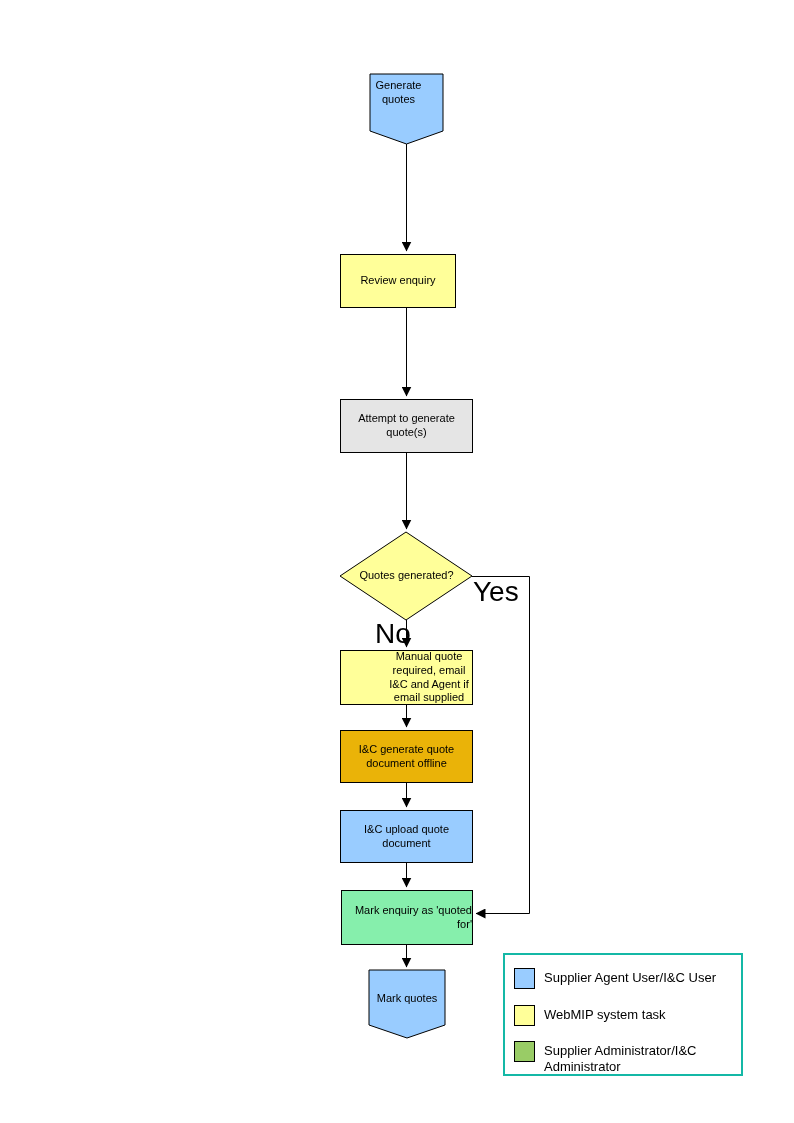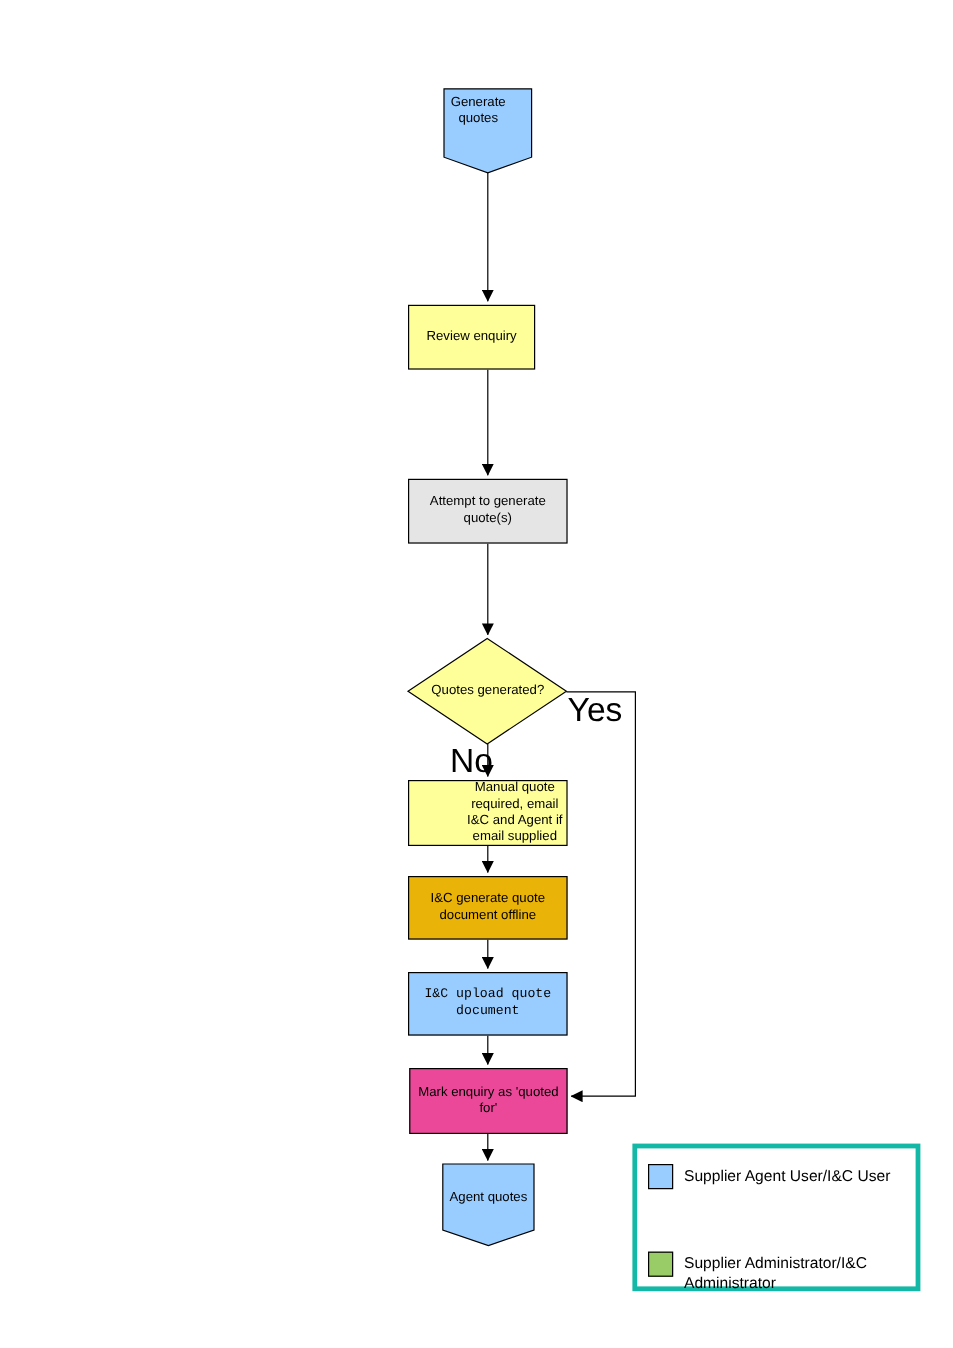--- a/index.html
+++ b/index.html
@@ -34,23 +34,22 @@
     font-size: 28px;
     line-height: 1;
     color: #000;
   }
 
   .legend {
     position: absolute;
     left: 503px; top: 953px;
     width: 240px; height: 123px;
     box-sizing: border-box;
-    border: 4px solid #14b8a6;
+    border: 2px solid #14b8a6;
     background: #fff;
-    margin-left: 24px;
   }
   .legend-row { position: absolute; left: 9px; display: flex; align-items: flex-start; }
   .legend-swatch {
     width: 21px; height: 21px;
     box-sizing: border-box;
     border: 1px solid #000;
     flex: 0 0 auto;
   }
   .legend-label {
     margin-left: 9px;
@@ -88,42 +87,46 @@
 
     <polygon class="shape" points="370,74 443,74 443,131 406.5,144 370,131" style="fill: rgb(153, 204, 255);"></polygon>
     <polygon class="shape" points="406,532 472,576 406,620 340,576" style="fill: rgb(255, 255, 153);"></polygon>
     <polygon class="shape" points="369,970 445,970 445,1025 407,1038 369,1025" style="fill: rgb(153, 204, 255);"></polygon>
   </svg>
 
   <div class="node overlay" style="left:370px; top:64px; width:57px; height:58px;">Generate quotes</div>
 
   <div class="node overlay" style="left:346px; top:546px; width:121px; height:60px;">Quotes generated?</div>
 
-  <div class="node overlay" style="left:369px; top:971px; width:76px; height:56px;">Agent quotes</div>
+  <div class="node overlay" style="left:369px; top:971px; width:76px; height:56px;">Mark quotes</div>
 
-  <div class="node rect" style="left: 340px; top: 254px; width: 106px; height: 54px; background-color: rgb(255, 255, 153);">Review enquiry</div>
+  <div class="node rect" style="left: 340px; top: 254px; width: 116px; height: 54px; background-color: rgb(255, 255, 153);">Review enquiry</div>
 
   <div class="node rect" style="left: 340px; top: 399px; width: 133px; height: 54px; background-color: #e5e5e5;">Attempt to generate quote(s)</div>
 
   <div class="node rect" style="left: 340px; top: 650px; width: 133px; height: 55px; background-color: rgb(255, 255, 153); padding-left: 48px;">Manual quote required, email I&amp;C and Agent if email supplied</div>
 
   <div class="node rect" style="left: 340px; top: 730px; width: 133px; height: 53px; background-color: #eab308;">I&amp;C generate quote document offline</div>
 
-  <div class="node rect" style="left: 340px; top: 810px; width: 133px; height: 53px; background-color: rgb(153, 204, 255); font-family: Liberation Mono, monospace;">I&amp;C upload quote document</div>
+  <div class="node rect" style="left: 340px; top: 810px; width: 133px; height: 53px; background-color: rgb(153, 204, 255);">I&amp;C upload quote document</div>
 
-  <div class="node rect" style="left: 341px; top: 890px; width: 132px; height: 55px; padding: 2px 0px; background-color: #ec4899;">Mark enquiry as 'quoted for'</div>
+  <div class="node rect" style="left: 341px; top: 890px; width: 132px; height: 55px; padding: 2px 0px; background-color: #86efac; text-align: right;">Mark enquiry as 'quoted for'</div>
 
   <div class="branch-label" style="left:473px; top:578px;">Yes</div>
 
   <div class="branch-label" style="left:375px; top:620px;text-align:center;">No</div>
 
   <div class="legend">
     <div class="legend-row r1">
       <div class="legend-swatch" style="background-color: rgb(153, 204, 255);"></div>
       <div class="legend-label">Supplier Agent User/I&amp;C User</div>
     </div>
+    <div class="legend-row r2">
+      <div class="legend-swatch" style="background-color: rgb(255, 255, 153);"></div>
+      <div class="legend-label">WebMIP system task</div>
+    </div>
     <div class="legend-row r3">
       <div class="legend-swatch" style="background-color: rgb(153, 204, 102);"></div>
       <div class="legend-label">Supplier Administrator/I&amp;C Administrator</div>
     </div>
   </div>
 
 </div>
 
 </body></html>

